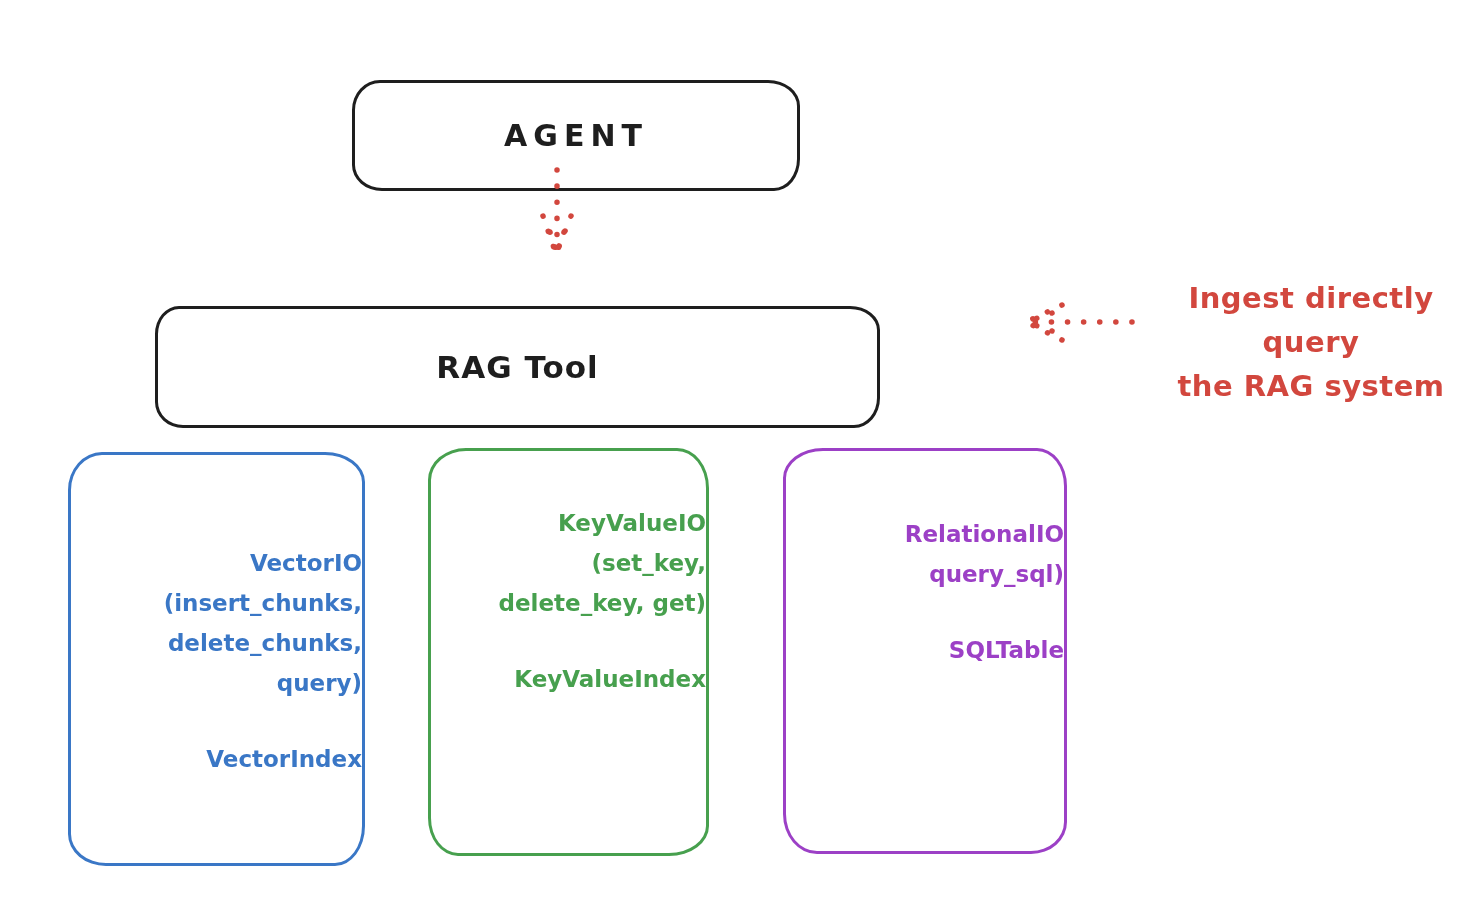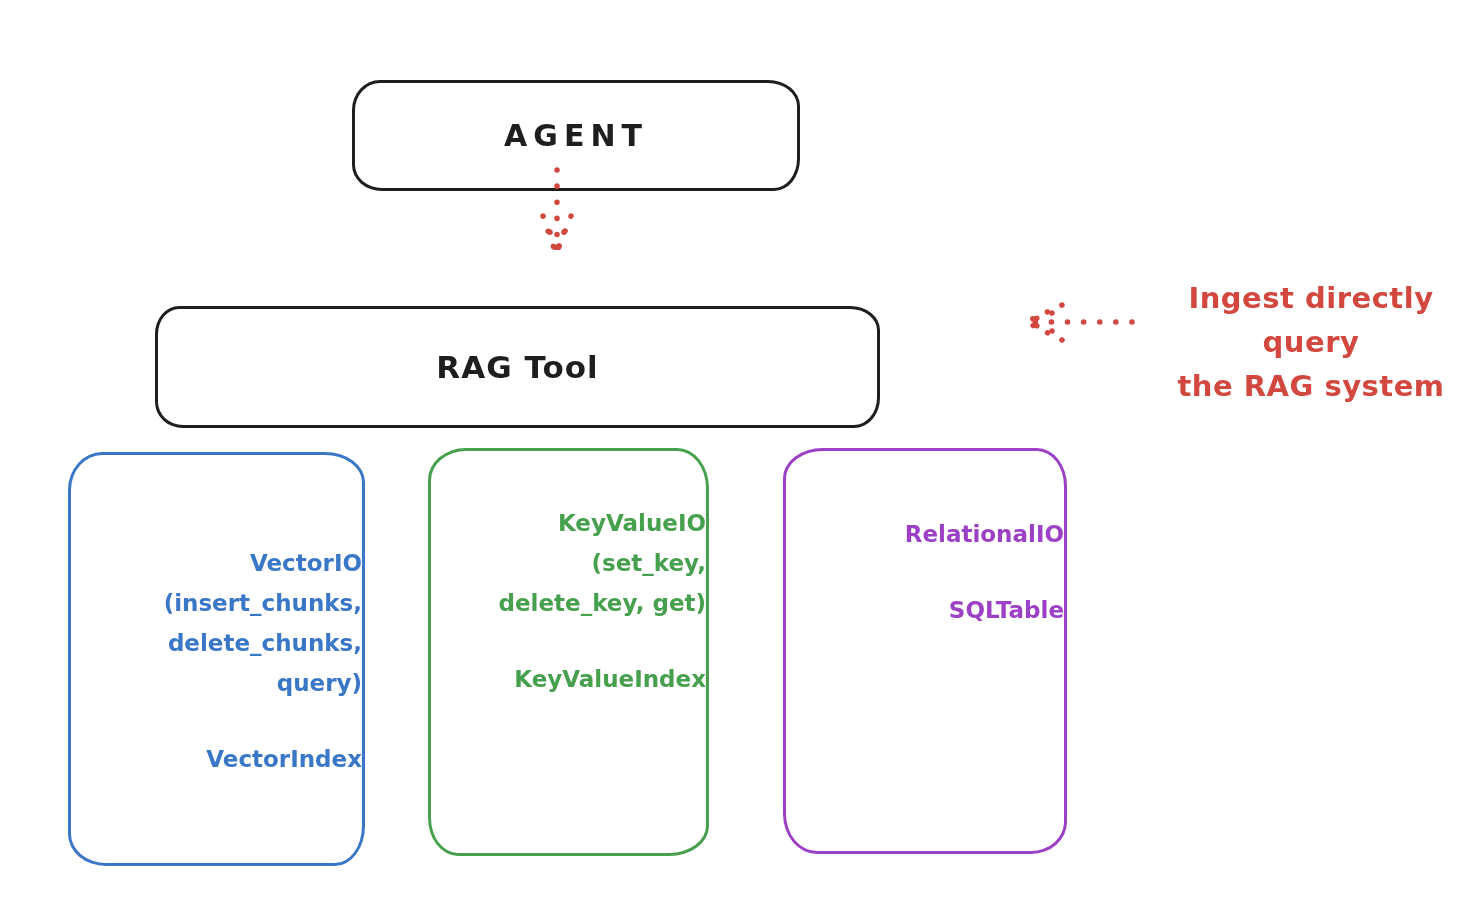--- a/index.html
+++ b/index.html
@@ -127,16 +127,17 @@
 
   <div class="io-box io-green">
     <div>KeyValueIO</div>
     <div>(set_key,</div>
     <div>delete_key, get)</div>
     <div class="index-label">KeyValueIndex</div>
   </div>
 
   <div class="io-box io-purple">
     <div>RelationalIO</div>
+    <div>query_sql)</div>
     <div class="index-label">SQLTable</div>
   </div>
 
 </div>
 
 </body></html>

